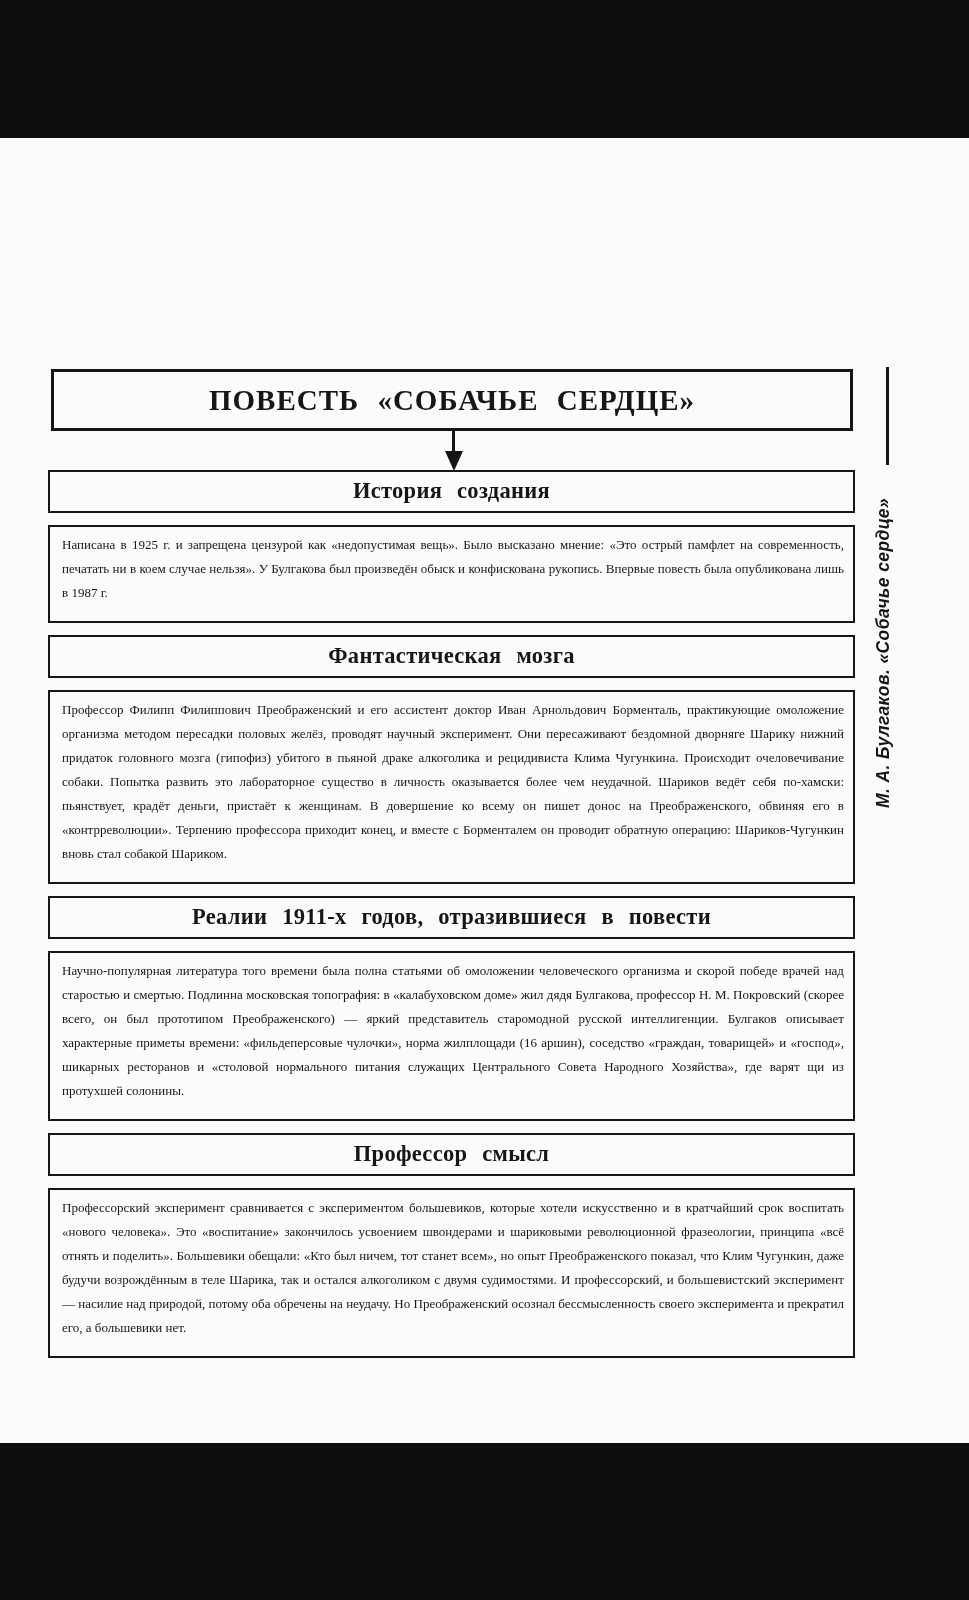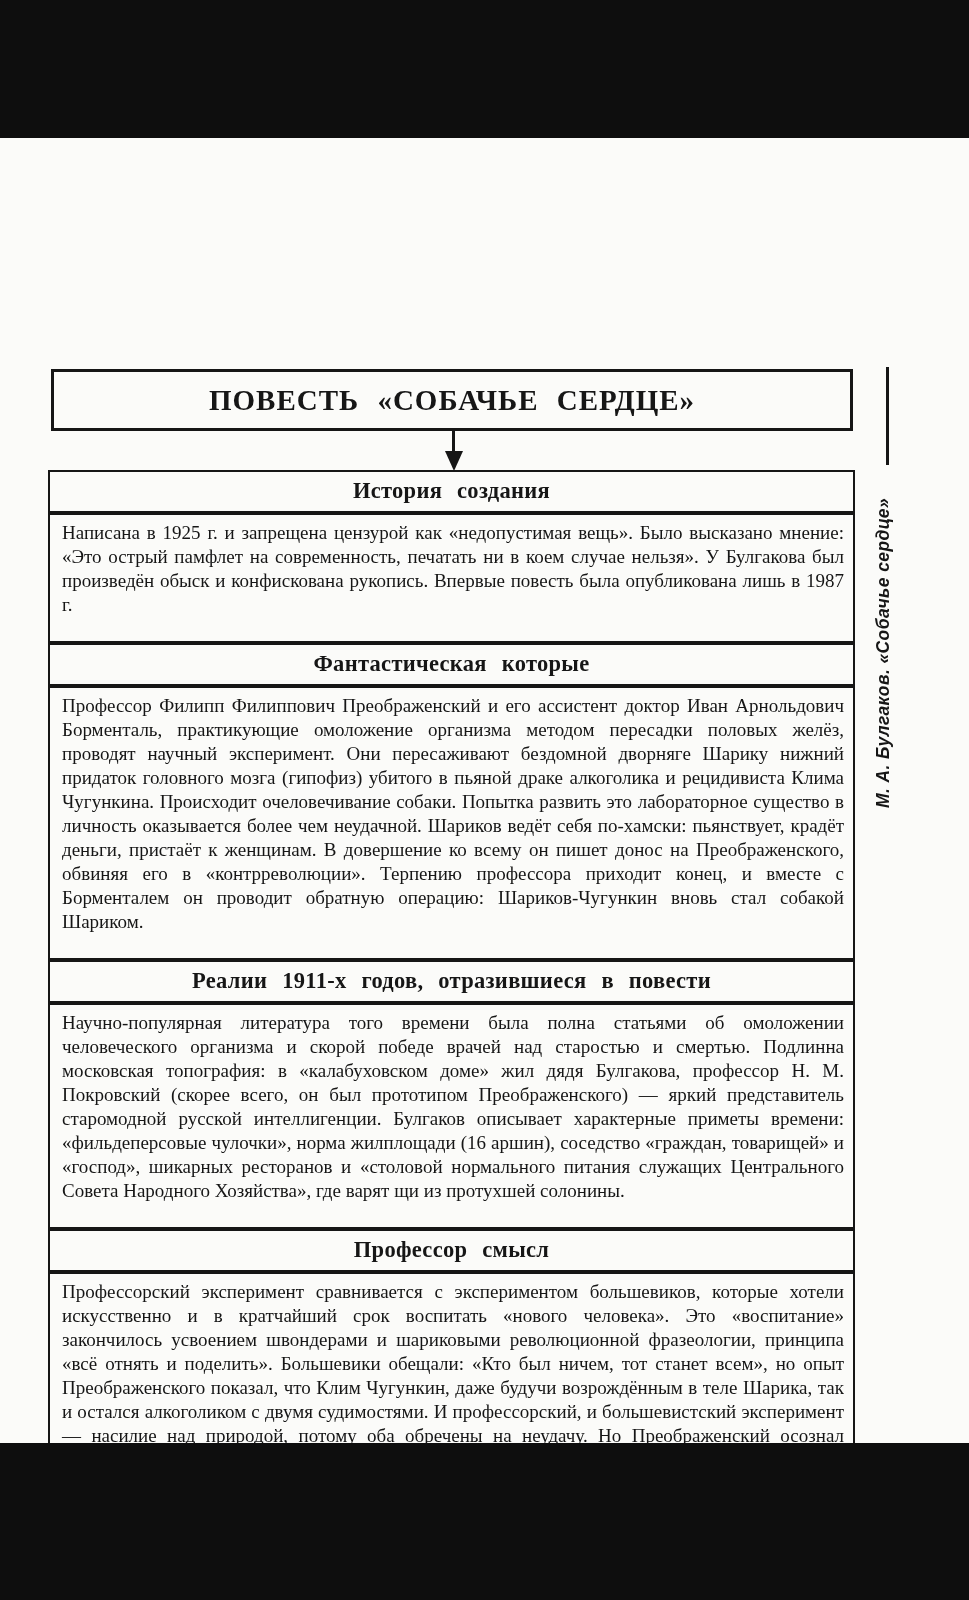--- a/index.html
+++ b/index.html
@@ -29,32 +29,32 @@
   .arrow-stem{
     position:absolute;left:452px;top:290px;width:3px;height:24px;background:#161616;
   }
   .arrow-head{
     position:absolute;left:445px;top:313px;width:0;height:0;
     border-left:9px solid transparent;border-right:9px solid transparent;
     border-top:20px solid #161616;
   }
   .stack{
     position:absolute;left:48px;top:332px;width:807px;
-    display:flex;flex-direction:column;gap:0;
+    display:flex;flex-direction:column;gap:12px;
   }
   .row{
     border:2px solid #161616;background:#fbfbf9;box-sizing:border-box;
   }
   .row.heading{
     text-align:center;font-weight:bold;font-size:22.5px;
     padding:6px 4px 7px 4px;word-spacing:9px;letter-spacing:0.3px;
   }
   .row.body{
-    font-size:19px;line-height:24px;text-align:justify;
-    padding:6px 9px 24px 12px;
+    font-size:13px;line-height:24px;text-align:justify;
+    padding:6px 9px 16px 12px;
   }
   .side-rule{
     position:absolute;left:886px;top:229px;width:3px;height:98px;background:#161616;
   }
   .side-caption{
     position:absolute;left:883px;top:515px;
     transform:translate(-50%,-50%) rotate(-90deg);
     white-space:nowrap;
     font-family:"Liberation Sans", sans-serif;
     font-weight:bold;font-style:italic;font-size:17.5px;letter-spacing:0.4px;
@@ -77,21 +77,21 @@
     <span class="t">ПОВЕСТЬ «СОБАЧЬЕ СЕРДЦЕ»</span>
   </div>
 
   <div class="arrow-stem"></div>
   <div class="arrow-head"></div>
 
   <div class="stack" id="sections-stack">
   <div class="row heading">История создания</div>
   <div class="row body">Написана в 1925 г. и запрещена цензурой как «недопустимая вещь». Было высказано мнение: «Это острый памфлет на современность, печатать ни в коем случае нельзя». У Булгакова был произведён обыск и конфискована рукопись. Впервые повесть была опубликована лишь в 1987 г.</div>
 
-  <div class="row heading">Фантастическая которые</div>
+  <div class="row heading">Фантастическая мозга</div>
   <div class="row body">Профессор Филипп Филиппович Преображенский и его ассистент доктор Иван Арнольдович Борменталь, практикующие омоложение организма методом пересадки половых желёз, проводят научный эксперимент. Они пересаживают бездомной дворняге Шарику нижний придаток головного мозга (гипофиз) убитого в пьяной драке алкоголика и рецидивиста Клима Чугункина. Происходит очеловечивание собаки. Попытка развить это лабораторное существо в личность оказывается более чем неудачной. Шариков ведёт себя по-хамски: пьянствует, крадёт деньги, пристаёт к женщинам. В довершение ко всему он пишет донос на Преображенского, обвиняя его в «контрреволюции». Терпению профессора приходит конец, и вместе с Борменталем он проводит обратную операцию: Шариков-Чугункин вновь стал собакой Шариком.</div>
 
   <div class="row heading">Реалии 1911-х годов, отразившиеся в повести</div>
   <div class="row body">Научно-популярная литература того времени была полна статьями об омоложении человеческого организма и скорой победе врачей над старостью и смертью. Подлинна московская топография: в «калабуховском доме» жил дядя Булгакова, профессор Н. М. Покровский (скорее всего, он был прототипом Преображенского) — яркий представитель старомодной русской интеллигенции. Булгаков описывает характерные приметы времени: «фильдеперсовые чулочки», норма жилплощади (16 аршин), соседство «граждан, товарищей» и «господ», шикарных ресторанов и «столовой нормального питания служащих Центрального Совета Народного Хозяйства», где варят щи из протухшей солонины.</div>
 
   <div class="row heading">Профессор смысл</div>
   <div class="row body">Профессорский эксперимент сравнивается с экспериментом большевиков, которые хотели искусственно и в кратчайший срок воспитать «нового человека». Это «воспитание» закончилось усвоением швондерами и шариковыми революционной фразеологии, принципа «всё отнять и поделить». Большевики обещали: «Кто был ничем, тот станет всем», но опыт Преображенского показал, что Клим Чугункин, даже будучи возрождённым в теле Шарика, так и остался алкоголиком с двумя судимостями. И профессорский, и большевистский эксперимент — насилие над природой, потому оба обречены на неудачу. Но Преображенский осознал бессмысленность своего эксперимента и прекратил его, а большевики нет.</div>
 </div>
 
   <div class="side-rule"></div>

